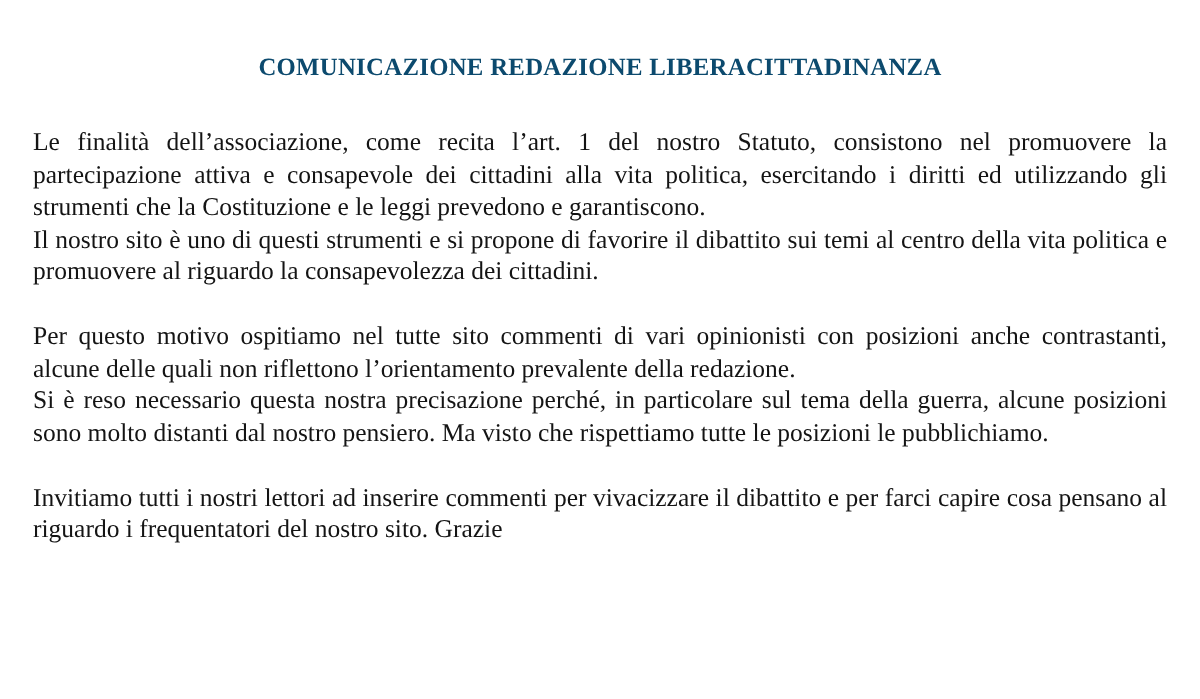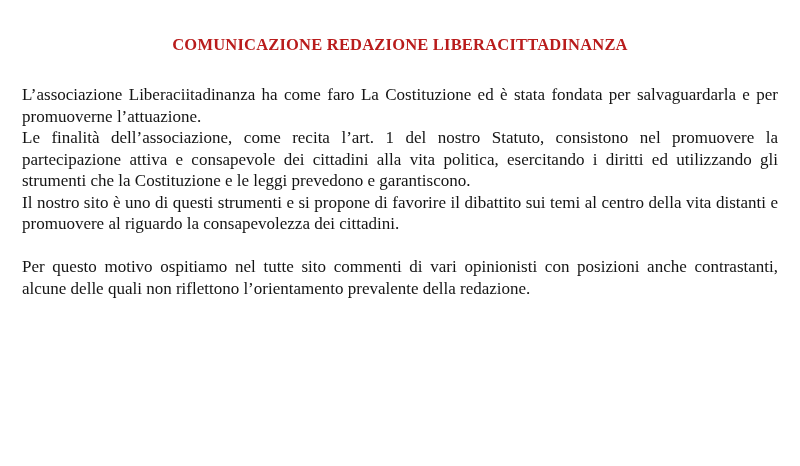--- a/index.html
+++ b/index.html
@@ -18,38 +18,39 @@
     box-sizing: border-box;
     padding: 36px 22px 0 22px;
   }
   .doc-title {
     text-align: center;
     font-weight: bold;
     font-size: 16.5px;
     line-height: 17px;
     letter-spacing: 0.2px;
     margin: 0 0 31px 0;
-    color: #b91c1c;
+    color: #0c4a6e;
   }
   .doc-body p {
     margin: 0;
     font-size: 17px;
     line-height: 21.5px;
     text-align: justify;
     color: #141414;
   }
   .doc-body p.gap-before {
     margin-top: 21.5px;
   }
 </style>
 </head>
 <body>
 
 <div class="page">
   <h1 class="doc-title">COMUNICAZIONE REDAZIONE LIBERACITTADINANZA</h1>
 
   <div class="doc-body">
-    <p>L’associazione Liberaciitadinanza ha come faro La Costituzione ed è stata fondata per salvaguardarla e per promuoverne l’attuazione.</p>
     <p>Le finalità dell’associazione, come recita l’art. 1 del nostro Statuto, consistono nel promuovere la partecipazione attiva e consapevole dei cittadini alla vita politica, esercitando i diritti ed utilizzando gli strumenti che la Costituzione e le leggi prevedono e garantiscono.</p>
-    <p>Il nostro sito è uno di questi strumenti e si propone di favorire il dibattito sui temi al centro della  vita distanti e promuovere al riguardo la consapevolezza dei cittadini.</p>
+    <p>Il nostro sito è uno di questi strumenti e si propone di favorire il dibattito sui temi al centro della  vita politica e promuovere al riguardo la consapevolezza dei cittadini.</p>
     <p class="gap-before">Per questo motivo ospitiamo nel tutte sito commenti di vari opinionisti con posizioni anche contrastanti, alcune delle quali  non riflettono l’orientamento prevalente della redazione.</p>
+    <p>Si è reso necessario questa nostra precisazione perché, in particolare sul tema della guerra, alcune posizioni sono  molto distanti dal nostro pensiero. Ma visto che rispettiamo tutte le posizioni le pubblichiamo.</p>
+    <p class="gap-before">Invitiamo tutti i nostri lettori ad inserire commenti per vivacizzare il dibattito e per farci capire cosa pensano al riguardo i frequentatori del nostro sito. Grazie</p>
   </div>
 </div>
 
 </body></html>

